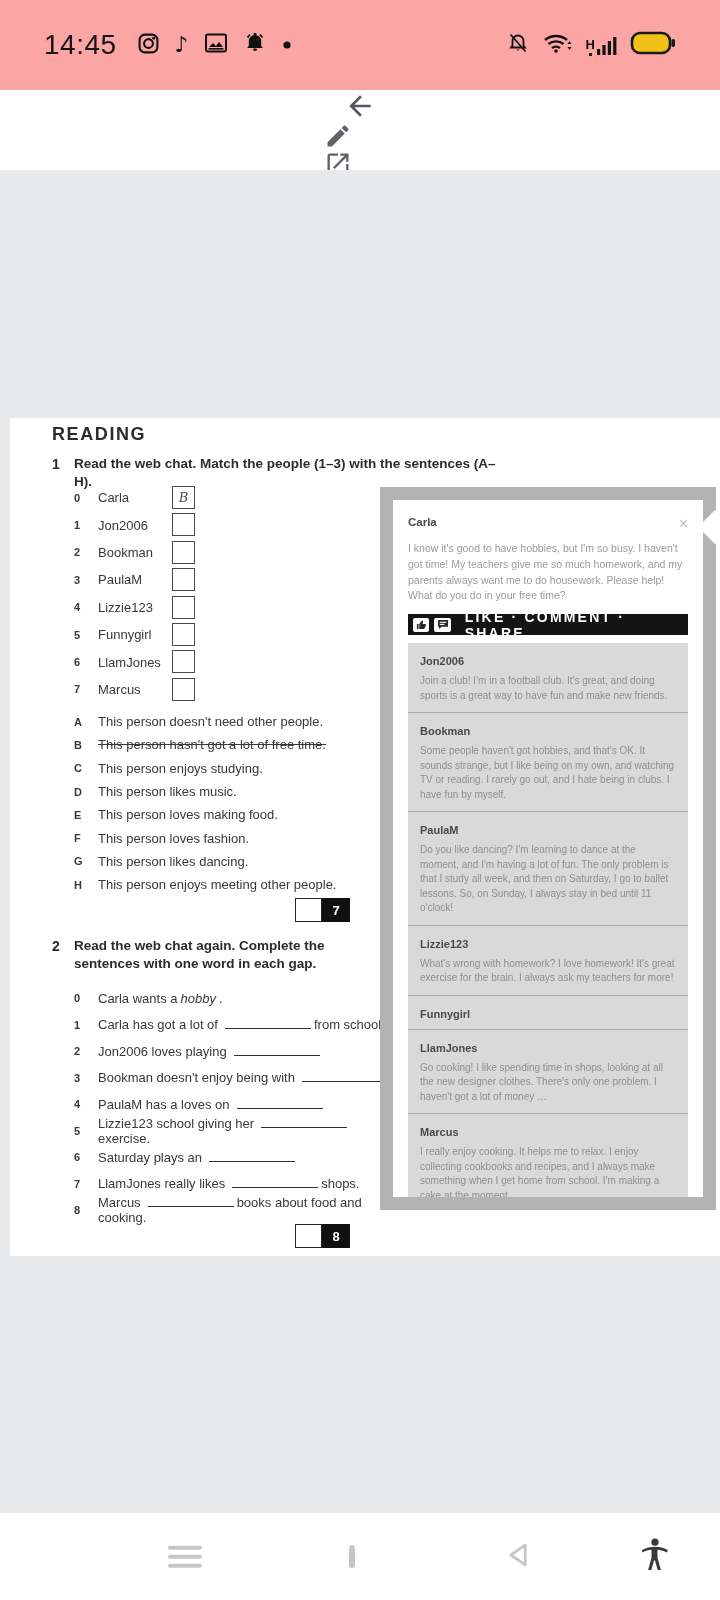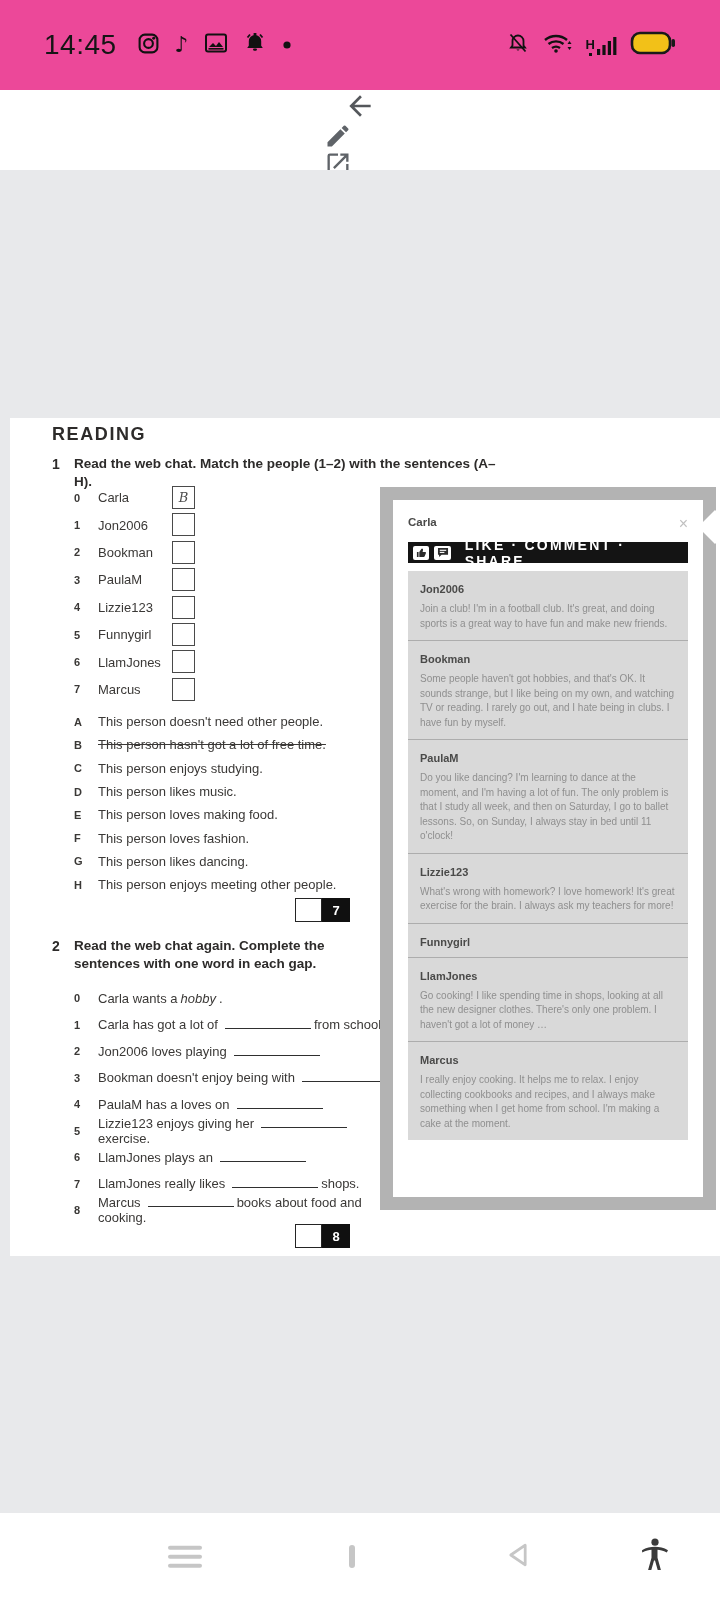--- a/index.html
+++ b/index.html
@@ -1,19 +1,19 @@
 <!DOCTYPE html>
 <html><head>
 <meta charset="utf-8">
 <style>
   html,body{margin:0;padding:0;}
   body{width:720px;height:1600px;position:relative;background:#fff;font-family:"Liberation Sans",sans-serif;overflow:hidden;}
 
   
-  .status-bar{position:absolute;top:0;left:0;right:0;height:90px;background:#ec4899;display:flex;align-items:center;padding:0 44px;box-sizing:border-box;}
+  .status-bar{position:absolute;top:0;left:0;right:0;height:90px;background:#fca5a5;display:flex;align-items:center;padding:0 44px;box-sizing:border-box;}
   .time{font-size:28px;color:#151515;letter-spacing:.5px;}
   .sb-left{display:flex;align-items:center;gap:15px;margin-left:20px;}
   .sb-right{margin-left:auto;display:flex;align-items:center;gap:13px;}
   .sig-h{font-size:13px;font-weight:bold;color:#111;}
 
   
   .app-bar{position:absolute;top:90px;left:0;right:0;height:80px;background:#fff;display:flex;align-items:center;padding:0 28px;box-sizing:border-box;flex-direction:column;}
   .doc-title{font-size:35px;color:#5f6368;margin-left:30px;flex:1;white-space:nowrap;overflow:hidden;}
   .app-bar .act{margin-right:44px;display:flex;align-items:center;}
   .app-bar .act:last-child{margin-right:4px;}
@@ -179,21 +179,21 @@
   </span>
 </div>
 
 <div class="viewer">
   <div class="page">
 
     <div class="reading-title">READING</div>
 
     <div class="ex-instr" id="ex1-instr">
       <span class="exnum">1</span>
-      <span>Read the web chat. Match the people (1–2) with the sentences (A–H).</span>
+      <span>Read the web chat. Match the people (1–3) with the sentences (A–H).</span>
     </div>
 
     <div class="people">
 
         <div class="person">
           <span class="num">0</span>
           <span>Carla</span>
           <span class="box">B</span>
         </div>
 
@@ -315,26 +315,26 @@
           <span class="stext"><span>Bookman doesn't enjoy being with</span><span class="blank"></span><span>.</span></span>
         </div>
 
         <div class="ex2-item">
           <span class="num">4</span>
           <span class="stext"><span>PaulaM has a loves on</span><span class="blank"></span><span></span></span>
         </div>
 
         <div class="ex2-item">
           <span class="num">5</span>
-          <span class="stext"><span>Lizzie123 enjoys giving her</span><span class="blank"></span><span>exercise.</span></span>
+          <span class="stext"><span>Lizzie123 school giving her</span><span class="blank"></span><span>exercise.</span></span>
         </div>
 
         <div class="ex2-item">
           <span class="num">6</span>
-          <span class="stext"><span>LlamJones plays an</span><span class="blank"></span><span></span></span>
+          <span class="stext"><span>Saturday plays an</span><span class="blank"></span><span></span></span>
         </div>
 
         <div class="ex2-item">
           <span class="num">7</span>
           <span class="stext"><span>LlamJones really likes</span><span class="blank"></span><span>shops.</span></span>
         </div>
 
         <div class="ex2-item">
           <span class="num">8</span>
           <span class="stext"><span>Marcus</span><span class="blank"></span><span>books about food and cooking.</span></span>
@@ -346,20 +346,21 @@
       <span class="val">8</span>
     </div>
 
     <div class="chat-frame">
       <div class="chat-pointer"></div>
       <div class="chat-inner">
         <div class="post-head">
           <span class="post-author">Carla</span>
           <span class="close-x">×</span>
         </div>
+        <div class="post-text">I know it's good to have hobbies, but I'm so busy. I haven't got time! My teachers give me so much homework, and my parents always want me to do housework. Please help! What do you do in your free time?</div>
         <div class="like-bar">
           <span class="chip">
             <svg width="11" height="11" viewBox="0 0 12 12">
                 <path d="M1 5.5h1.8V11H1zM3.6 11h4.7c.55 0 1-.35 1.2-.85l1.3-3.4A1 1 0 0 0 9.85 5.4H7.2l.5-2.4A1.05 1.05 0 0 0 5.8 2.2L3.6 5.5z" fill="#2b2b2b"></path>
               </svg>
           </span>
           <span class="chip">
             <svg width="12" height="11" viewBox="0 0 13 12">
                 <path d="M1 1h11v7.5H5L2.2 11V8.5H1z" fill="#2b2b2b"></path>
                 <rect x="3" y="3" width="7" height="1.2" fill="#fff"></rect>

